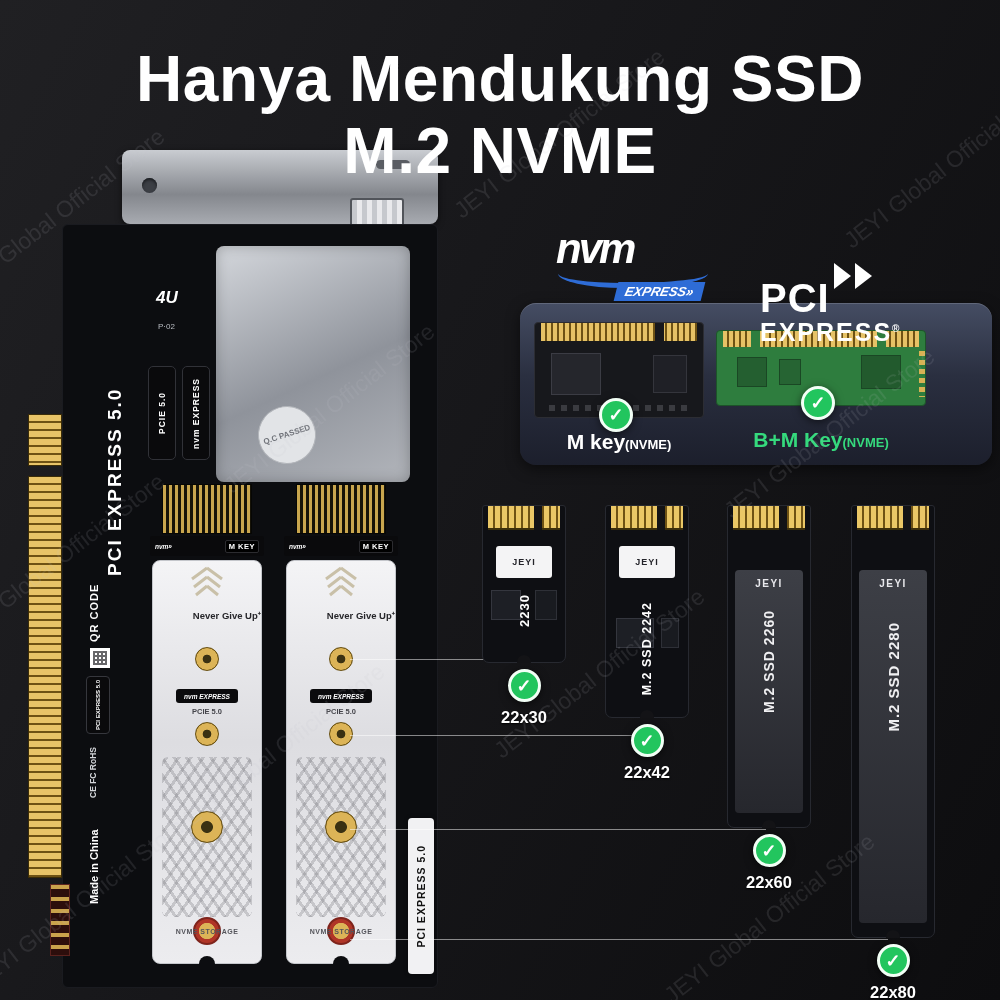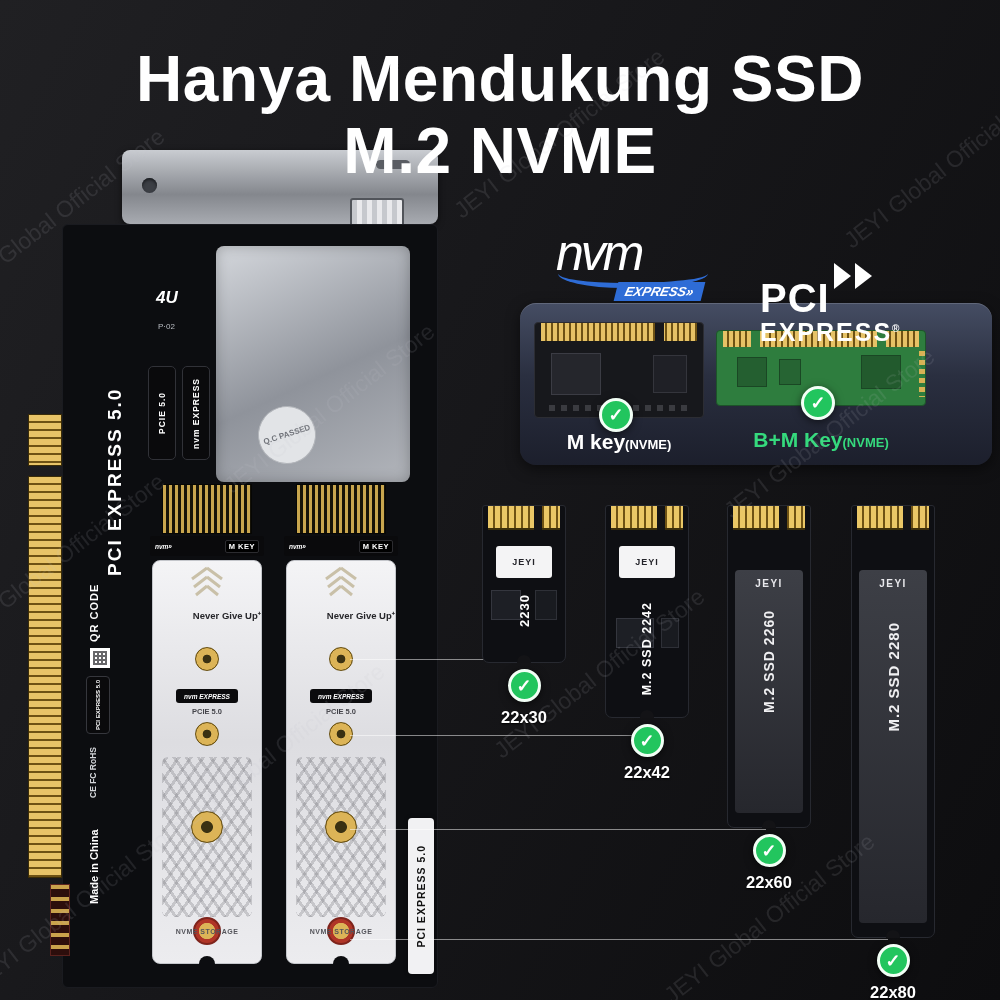--- a/index.html
+++ b/index.html
@@ -89,21 +89,21 @@
     display:flex;align-items:center;justify-content:center;box-shadow:0 0 4px rgba(0,0,0,.4);}
   .rb span{font-size:10.5px;font-weight:800;color:#111;letter-spacing:1px;}
 
   
   .cl{position:absolute;height:1px;background:rgba(255,255,255,.5);z-index:5;}
   .cl1{left:350px;top:659px;width:168px;} .cl2{left:350px;top:735px;width:294px;}
   .cl3{left:350px;top:829px;width:416px;} .cl4{left:350px;top:939px;width:538px;}
 
   
   .nvmlogo{position:absolute;left:556px;top:228px;width:175px;height:76px;z-index:10;}
-  .nvm-main{font-style:italic;font-weight:400;font-size:50px;color:#fff;letter-spacing:-3px;line-height:1;}
+  .nvm-main{font-style:italic;font-weight:700;font-size:42px;color:#fff;letter-spacing:-3px;line-height:1;}
   .nvm-swoosh{position:absolute;left:2px;top:42px;width:150px;height:18px;border-bottom:5px solid #2e6cd6;
     border-radius:0 0 70% 55%/0 0 100% 100%;}
   .nvm-tag{position:absolute;left:60px;top:54px;background:#2e6cd6;transform:skewX(-14deg);
     padding:2px 9px;color:#fff;font-style:italic;font-weight:800;font-size:13px;}
   .pcilogo{position:absolute;left:760px;top:234px;z-index:10;color:#fff;}
   .pci-row{display:flex;align-items:center;}
   .pci-main{font-weight:800;font-size:40px;letter-spacing:1px;line-height:1;margin-top:44px;}
   .chev{width:0;height:0;border-top:13px solid transparent;border-bottom:13px solid transparent;
     border-left:17px solid #fff;margin-left:4px;}
   .pci-sub{font-weight:800;font-size:25px;letter-spacing:2px;margin-top:0;}

